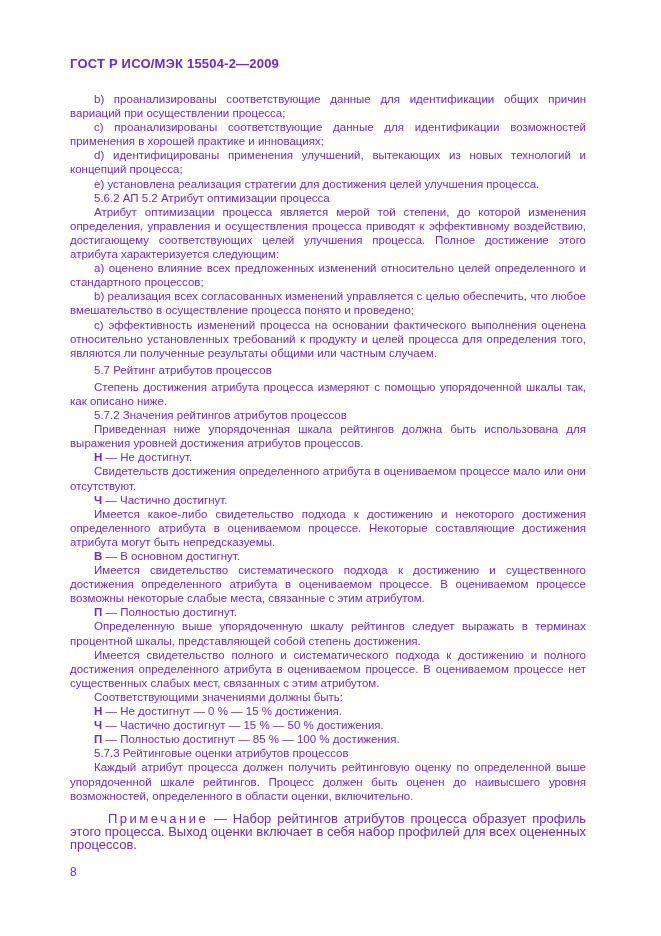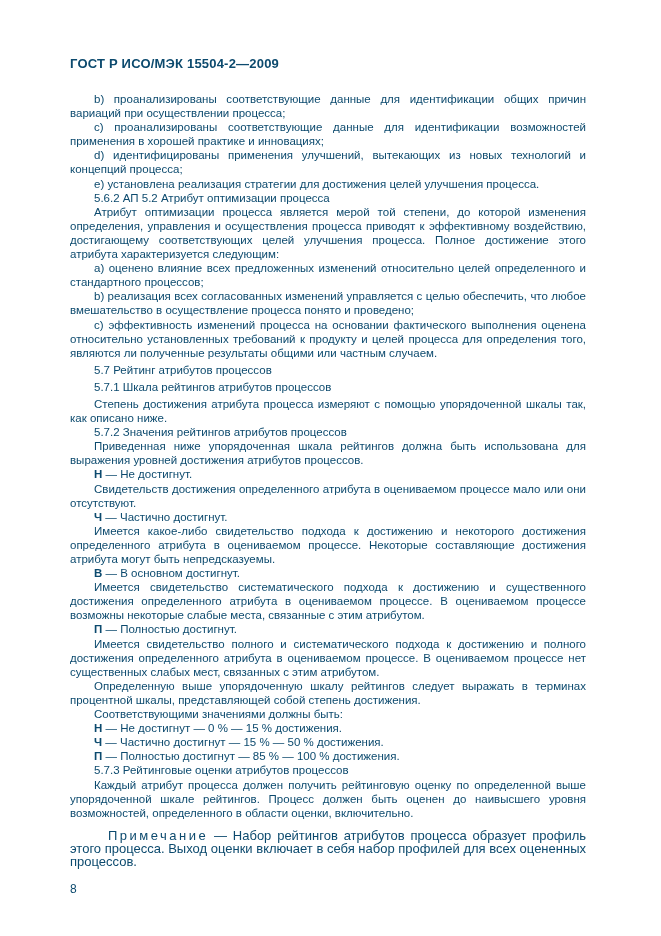--- a/index.html
+++ b/index.html
@@ -6,21 +6,21 @@
     margin: 0;
     padding: 0;
     background: #e8e8e8;
   }
   .page {
     position: relative;
     width: 661px;
     height: 936px;
     margin: 0 auto;
     background: #ffffff;
-    color: #0c4a6e;
+    color: #6d28d9;
     font-family: "Liberation Sans", sans-serif;
     box-sizing: border-box;
     padding: 56px 75px 0 70px;
     overflow: hidden;
   }
   .running-header {
     font-weight: bold;
     font-size: 13px;
     letter-spacing: 0.2px;
     margin-bottom: 21px;
@@ -65,33 +65,32 @@
       <p class="para p">b) проанализированы соответствующие данные для идентификации общих причин вариаций при осуществлении процесса;</p>
       <p class="para p">c) проанализированы соответствующие данные для идентификации возможностей применения в хорошей практике и инновациях;</p>
       <p class="para p">d) идентифицированы применения улучшений, вытекающих из новых технологий и концепций процесса;</p>
       <p class="para p">e) установлена реализация стратегии для достижения целей улучшения процесса.</p>
       <p class="para h">5.6.2 АП 5.2 Атрибут оптимизации процесса</p>
       <p class="para p">Атрибут оптимизации процесса является мерой той степени, до которой изменения определения, управления и осуществления процесса приводят к эффективному воздействию, достигающему соответствующих целей улучшения процесса. Полное достижение этого атрибута характеризуется следующим:</p>
       <p class="para p">a) оценено влияние всех предложенных изменений относительно целей определенного и стандартного процессов;</p>
       <p class="para p">b) реализация всех согласованных изменений управляется с целью обеспечить, что любое вмешательство в осуществление процесса понято и проведено;</p>
       <p class="para p">c) эффективность изменений процесса на основании фактического выполнения оценена относительно установленных требований к продукту и целей процесса для определения того, являются ли полученные результаты общими или частным случаем.</p>
       <p class="para h2">5.7 Рейтинг атрибутов процессов</p>
-      <p class="para h2">5.7.1 Шкала рейтингов атрибутов процессов</p>
       <p class="para p">Степень достижения атрибута процесса измеряют с помощью упорядоченной шкалы так, как описано ниже.</p>
       <p class="para h">5.7.2 Значения рейтингов атрибутов процессов</p>
       <p class="para p">Приведенная ниже упорядоченная шкала рейтингов должна быть использована для выражения уровней достижения атрибутов процессов.</p>
       <p class="para term"><b>Н</b><span> — Не достигнут.</span></p>
       <p class="para p">Свидетельств достижения определенного атрибута в оцениваемом процессе мало или они отсутствуют.</p>
       <p class="para term"><b>Ч</b><span> — Частично достигнут.</span></p>
       <p class="para p">Имеется какое-либо свидетельство подхода к достижению и некоторого достижения определенного атрибута в оцениваемом процессе. Некоторые составляющие достижения атрибута могут быть непредсказуемы.</p>
       <p class="para term"><b>В</b><span> — В основном достигнут.</span></p>
       <p class="para p">Имеется свидетельство систематического подхода к достижению и существенного достижения определенного атрибута в оцениваемом процессе. В оцениваемом процессе возможны некоторые слабые места, связанные с этим атрибутом.</p>
       <p class="para term"><b>П</b><span> — Полностью достигнут.</span></p>
+      <p class="para p">Определенную выше упорядоченную шкалу рейтингов следует выражать в терминах процентной шкалы, представляющей собой степень достижения.</p>
       <p class="para p">Имеется свидетельство полного и систематического подхода к достижению и полного достижения определенного атрибута в оцениваемом процессе. В оцениваемом процессе нет существенных слабых мест, связанных с этим атрибутом.</p>
-      <p class="para p">Определенную выше упорядоченную шкалу рейтингов следует выражать в терминах процентной шкалы, представляющей собой степень достижения.</p>
       <p class="para p">Соответствующими значениями должны быть:</p>
       <p class="para term"><b>Н</b><span> — Не достигнут — 0 % — 15 % достижения.</span></p>
       <p class="para term"><b>Ч</b><span> — Частично достигнут — 15 % — 50 % достижения.</span></p>
       <p class="para term"><b>П</b><span> — Полностью достигнут — 85 % — 100 % достижения.</span></p>
       <p class="para h">5.7.3 Рейтинговые оценки атрибутов процессов</p>
       <p class="para p">Каждый атрибут процесса должен получить рейтинговую оценку по определенной выше упорядоченной шкале рейтингов. Процесс должен быть оценен до наивысшего уровня возможностей, определенного в области оценки, включительно.</p>
     </div>
 
   <div class="note"><span class="note-label">Примечание</span><span> — Набор рейтингов атрибутов процесса образует профиль этого процесса. Выход оценки включает в себя набор профилей для всех оцененных процессов.</span></div>
 

